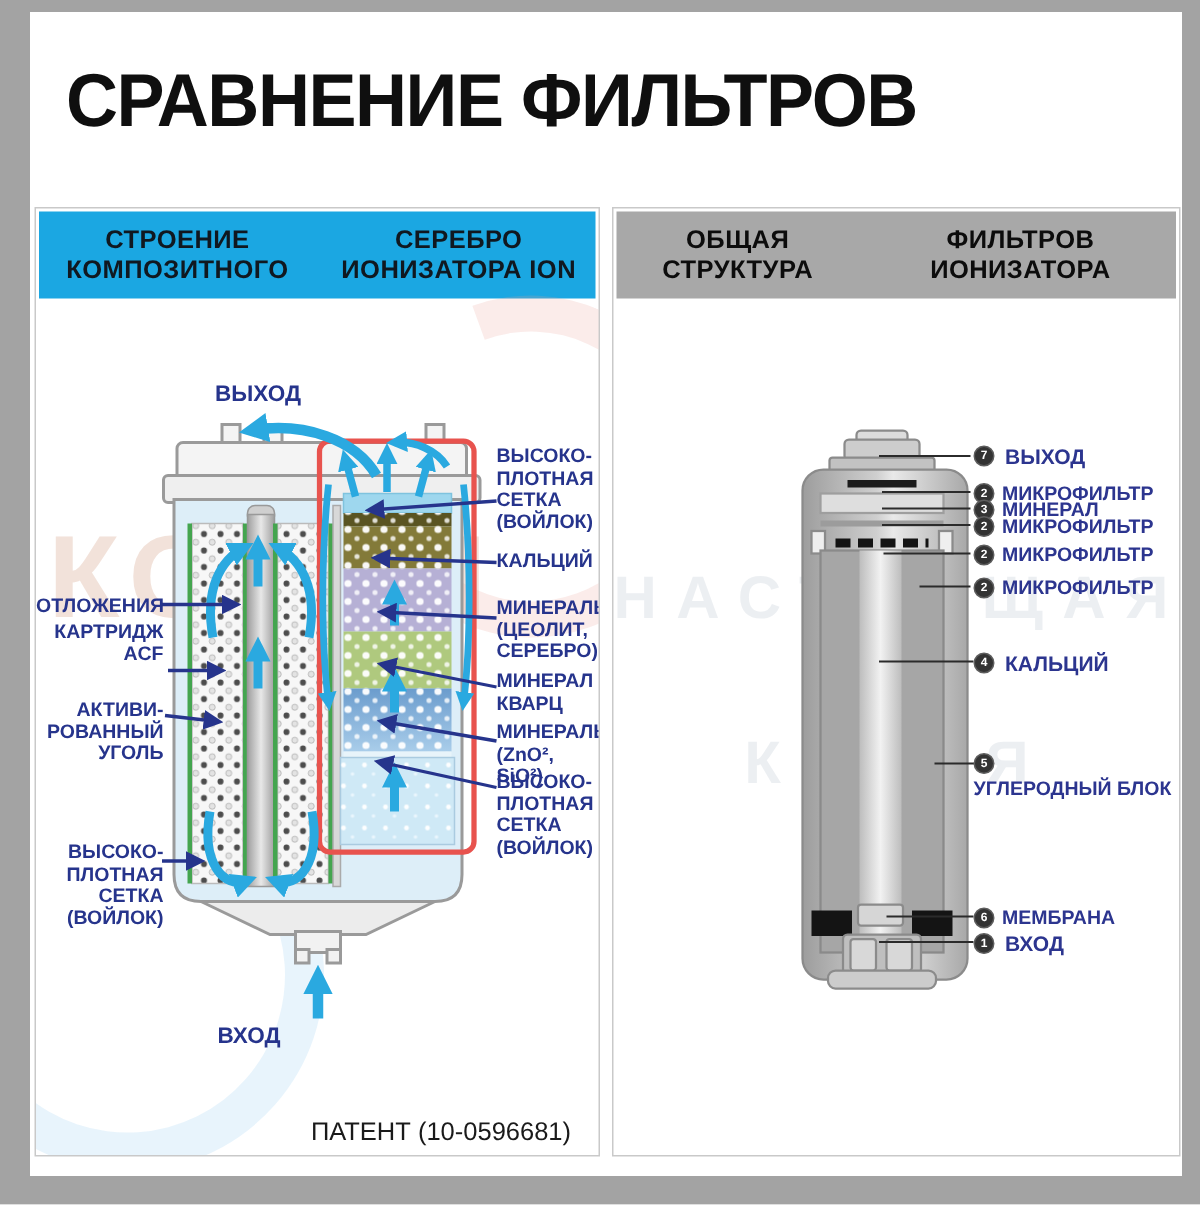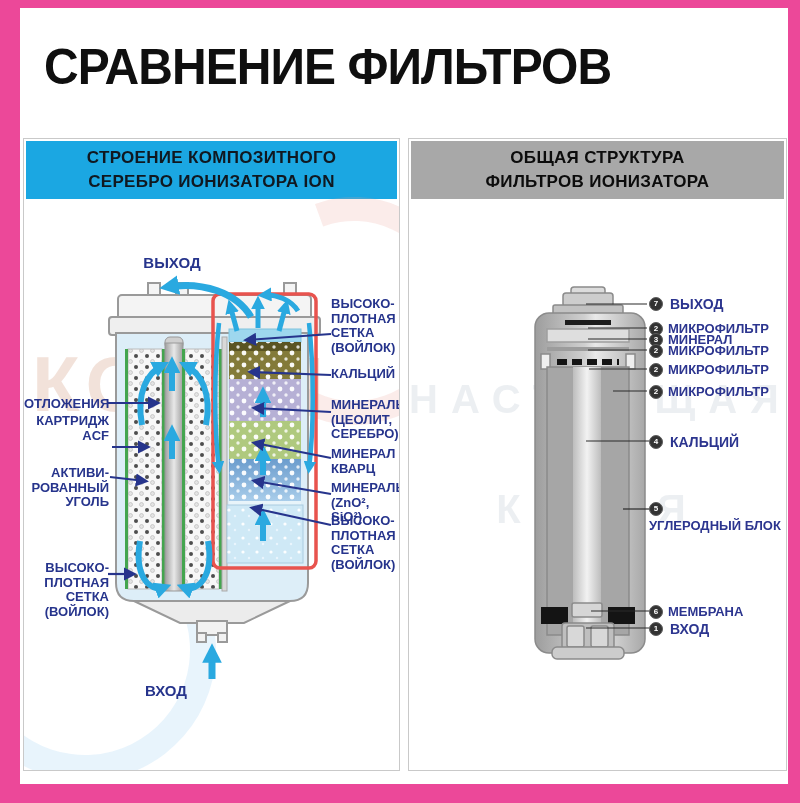--- a/index.html
+++ b/index.html
@@ -1,23 +1,23 @@
 <!DOCTYPE html>
 <html><head>
 <meta charset="utf-8">
 <style>
   html,body{margin:0;padding:0;}
   body{font-family:"Liberation Sans", sans-serif; background:#e8e8e8;}
-  .page{position:relative;width:800px;height:803px;background:#ec4899;overflow:hidden;}
+  .page{position:relative;width:800px;height:803px;background:#a3a3a3;overflow:hidden;}
   .content{position:absolute;left:20px;top:8px;width:768px;height:776px;background:#ffffff;}
   .title{position:absolute;left:44px;top:38px;font-size:50px;font-weight:bold;color:#0f0f0f;letter-spacing:-1px;transform:scaleX(.96);transform-origin:left;white-space:nowrap;margin:0;}
   .panel{position:absolute;top:138px;height:633px;background:#ffffff;border:1px solid #c9c9c9;box-sizing:border-box;overflow:hidden;}
   .panel.left{left:23px;width:377px;}
   .panel.right{left:408px;width:379px;}
-  .panel-header{margin:2px;height:58px;display:flex;flex-direction:column;align-items:center;justify-content:center;gap:4px;font-weight:bold;font-size:17px;color:#101820;letter-spacing:.3px;text-align:center;}
+  .panel-header{margin:2px;height:58px;display:flex;flex-direction:row;align-items:center;justify-content:center;gap:4px;font-weight:bold;font-size:17px;color:#101820;letter-spacing:.3px;text-align:center;}
   .panel-header.cyan{background:#1ba7e2;}
   .panel-header.gray{background:#a8a8a8;color:#0c0c0c;}
   .diagram-area{position:absolute;left:0;top:0;width:100%;height:100%;}
   .diagram-area svg{position:absolute;left:0;top:0;}
   .lbl{position:absolute;color:#26348c;font-weight:bold;font-size:13px;line-height:1.12;white-space:pre-line;}
   .lbl.right-align{text-align:right;}
   .lbl.center{text-align:center;}
   .lbl.big{font-size:15px;}
   .patent{position:absolute;left:150px;top:606px;width:240px;text-align:center;font-size:17px;color:#1a1a1a;font-weight:normal;}
   .rrow{position:absolute;left:240px;display:flex;align-items:center;gap:5px;color:#2c358f;font-weight:bold;font-size:13px;white-space:nowrap;}
@@ -181,20 +181,21 @@
 СЕРЕБРО)</div>
       <div class="lbl" style="left:307px;top:308px;width:72px;">МИНЕРАЛ
 КВАРЦ</div>
       <div class="lbl" style="left:307px;top:342px;width:72px;">МИНЕРАЛЫ
 (ZnO², SiO²)</div>
       <div class="lbl" style="left:307px;top:375px;width:72px;">ВЫСОКО-
 ПЛОТНАЯ
 СЕТКА
 (ВОЙЛОК)</div>
 
+      <div class="patent">ПАТЕНТ (10-0596681)</div>
     </div>
   </section>
 
   <section class="panel right">
     <div class="panel-header gray">
       <div>ОБЩАЯ СТРУКТУРА</div>
       <div>ФИЛЬТРОВ ИОНИЗАТОРА</div>
     </div>
     <div class="diagram-area">
       <div class="wm-right l1">НАСТОЯЩАЯ</div>

